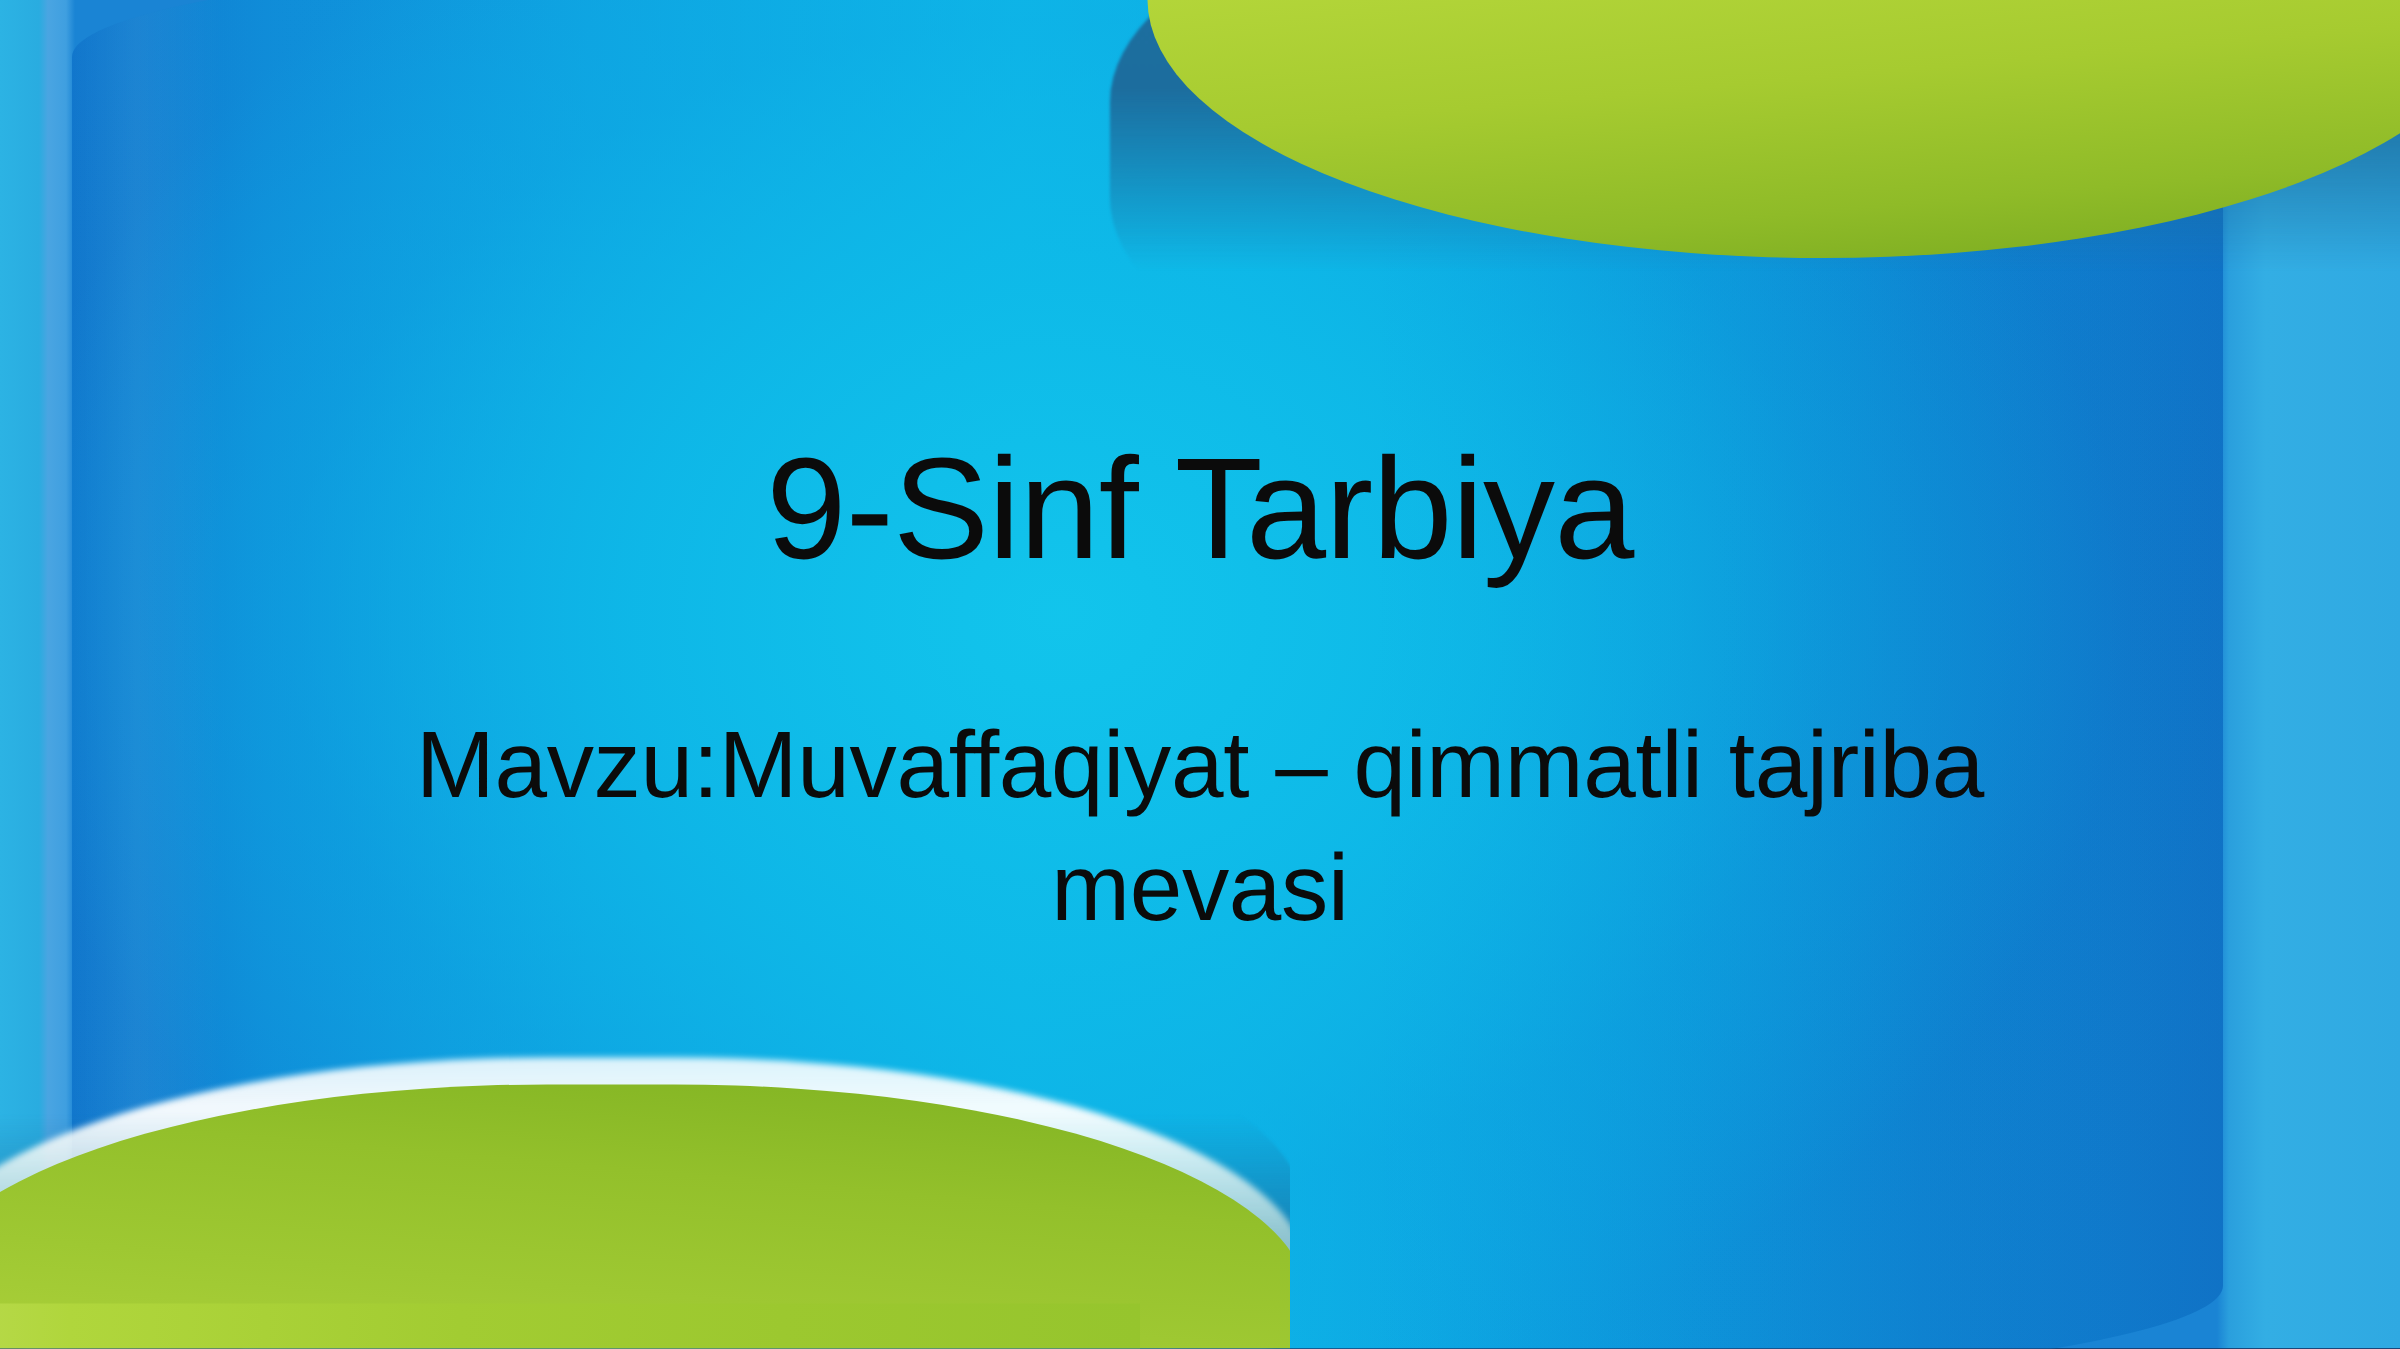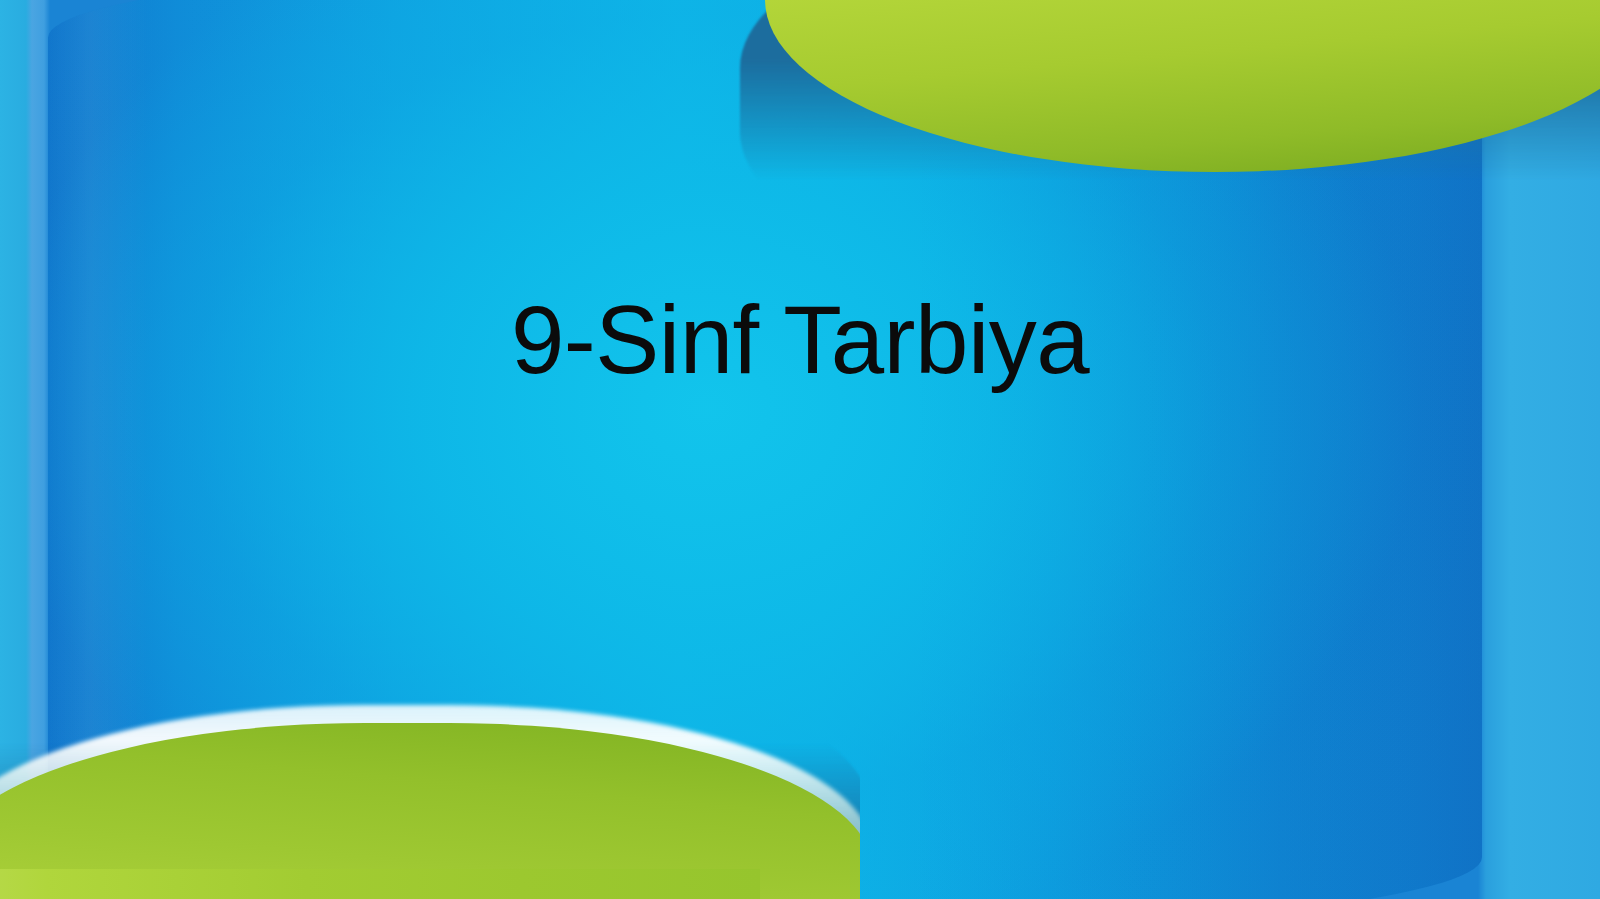--- a/index.html
+++ b/index.html
@@ -238,15 +238,16 @@
   <div class="ribbon-bot-wrap">
     <div class="ribbon-bot-shadow"></div>
     <div class="ribbon-bot-highlight"></div>
     <div class="ribbon-bot-face"></div>
     <div class="ribbon-bot-fill"></div>
 
   </div>
 
   <div class="content">
     <div class="title">9-Sinf Tarbiya</div>
+    <div class="subtitle">Mavzu:Muvaffaqiyat – qimmatli tajriba mevasi</div>
   </div>
 
 </div>
 
 </body></html>

